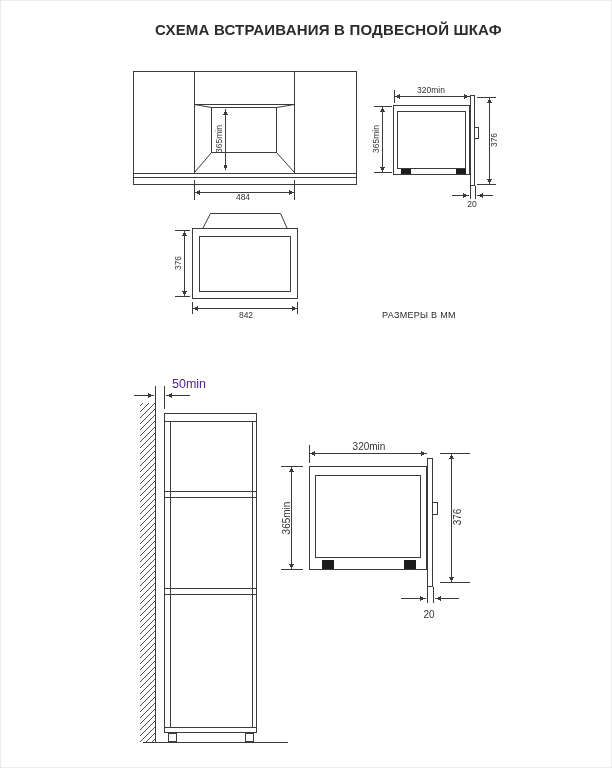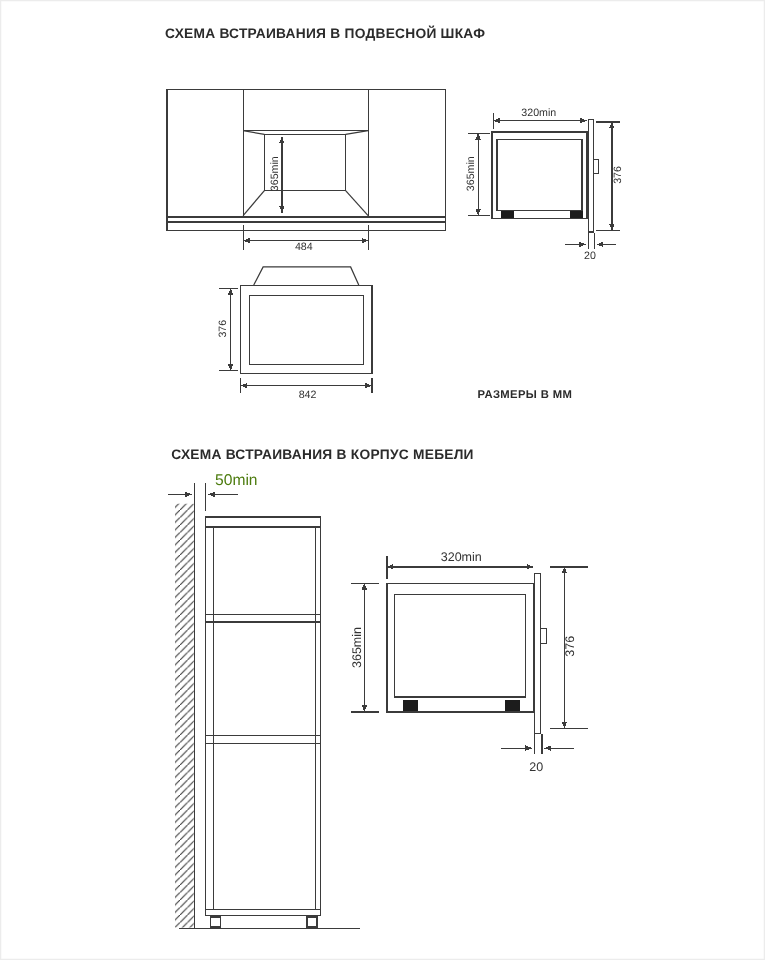--- a/index.html
+++ b/index.html
@@ -5,27 +5,27 @@
   html,body{margin:0;padding:0;background:#fff;}
   #page{
     position:relative;width:612px;height:768px;background:#ffffff;
     font-family:"Liberation Sans", sans-serif;color:#2d2d2d;overflow:hidden;
     box-shadow:inset 0 0 0 1px #ececec;
   }
   #linework{position:absolute;left:0;top:0;width:612px;height:768px;}
   #linework{shape-rendering:crispEdges;}
   .diag{shape-rendering:geometricPrecision;}
   .txt{position:absolute;white-space:nowrap;color:#2d2d2d;}
-  .title{font-size:11px;font-weight:bold;letter-spacing:.2px;color:#2b2b2b;}
-  .note{font-size:9px;font-weight:bold;letter-spacing:.3px;color:#2b2b2b;text-align:right;}
+  .title{font-size:15px;font-weight:bold;letter-spacing:.2px;color:#2b2b2b;margin-left:23px;}
+  .note{font-size:9px;font-weight:normal;letter-spacing:.3px;color:#2b2b2b;text-align:right;}
   .hlab{transform:translate(-50%,-50%);text-align:right;}
   .vlab{transform:translate(-50%,-50%) rotate(-90deg);}
   .dim-s{font-size:8.5px;color:#333;}
   .dim-m{font-size:10px;color:#333;}
-  .dim-l{font-size:12.5px;color:#4d7c0f;}
+  .dim-l{font-size:12.5px;color:#4c1d95;}
 </style>
 </head>
 <body>
 
 <div id="page">
 
   <svg id="linework" viewBox="0 0 612 768" fill="none" stroke="#3b3b3b" stroke-width="1">
     <defs>
       <marker id="arr" viewBox="0 0 10 10" refX="9.5" refY="5" markerWidth="7" markerHeight="5.5" orient="auto-start-reverse">
         <path d="M0,1 L9.8,5 L0,9 z" fill="#3b3b3b" stroke="none"></path>
@@ -161,21 +161,20 @@
   <div class="txt dim-s hlab" style="left:431px;top:90px;">320min</div>
   <div class="txt dim-s vlab" style="left:376px;top:139px;">365min</div>
   <div class="txt dim-s vlab" style="left:494px;top:140px;">376</div>
   <div class="txt dim-s hlab" style="left:472px;top:204px;">20</div>
 
   <div class="txt dim-s vlab" style="left:178px;top:263px;">376</div>
   <div class="txt dim-s hlab" style="left:246px;top:315px;">842</div>
 
   <div class="txt note" style="left:382px;top:310px;">РАЗМЕРЫ В ММ</div>
 
-  <div class="txt title" style="left:137px;top:358px;">СХЕМА ВСТРАИВАНИЯ В КОРПУС МЕБЕЛИ</div>
 
   <div class="txt dim-l" style="left:172px;top:377px;">50min</div>
 
   <div class="txt dim-m hlab" style="left:369px;top:446px;">320min</div>
   <div class="txt dim-m vlab" style="left:286px;top:518px;">365min</div>
   <div class="txt dim-m vlab" style="left:457px;top:517px;">376</div>
   <div class="txt dim-m hlab" style="left:429px;top:614px;">20</div>
 
 </div>
 

